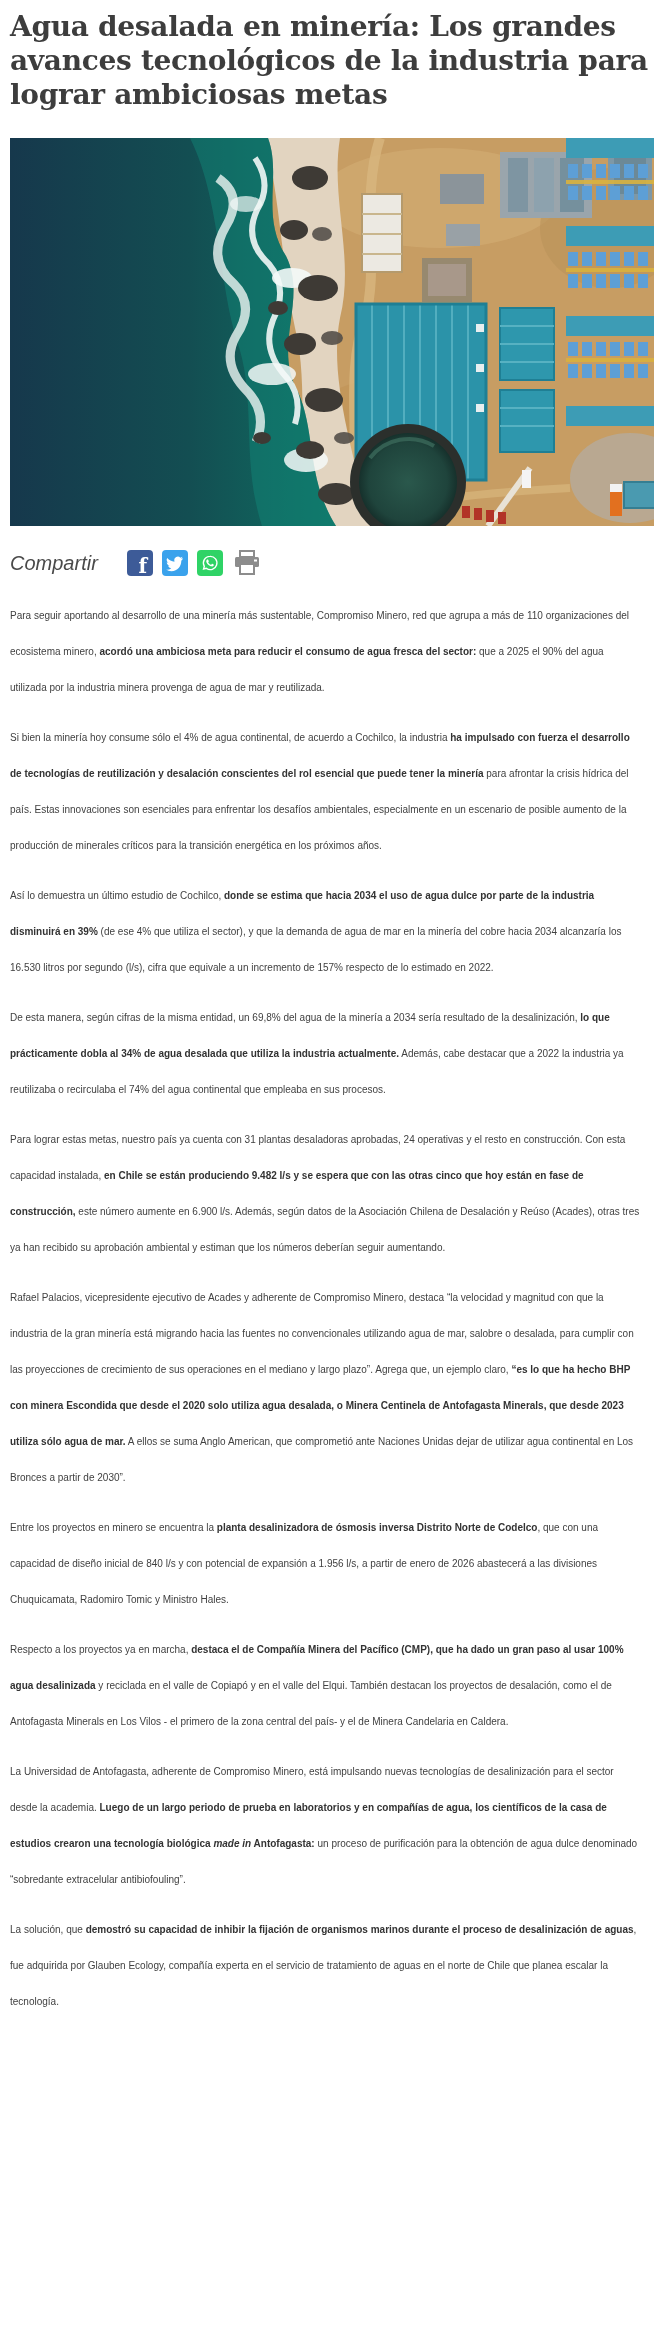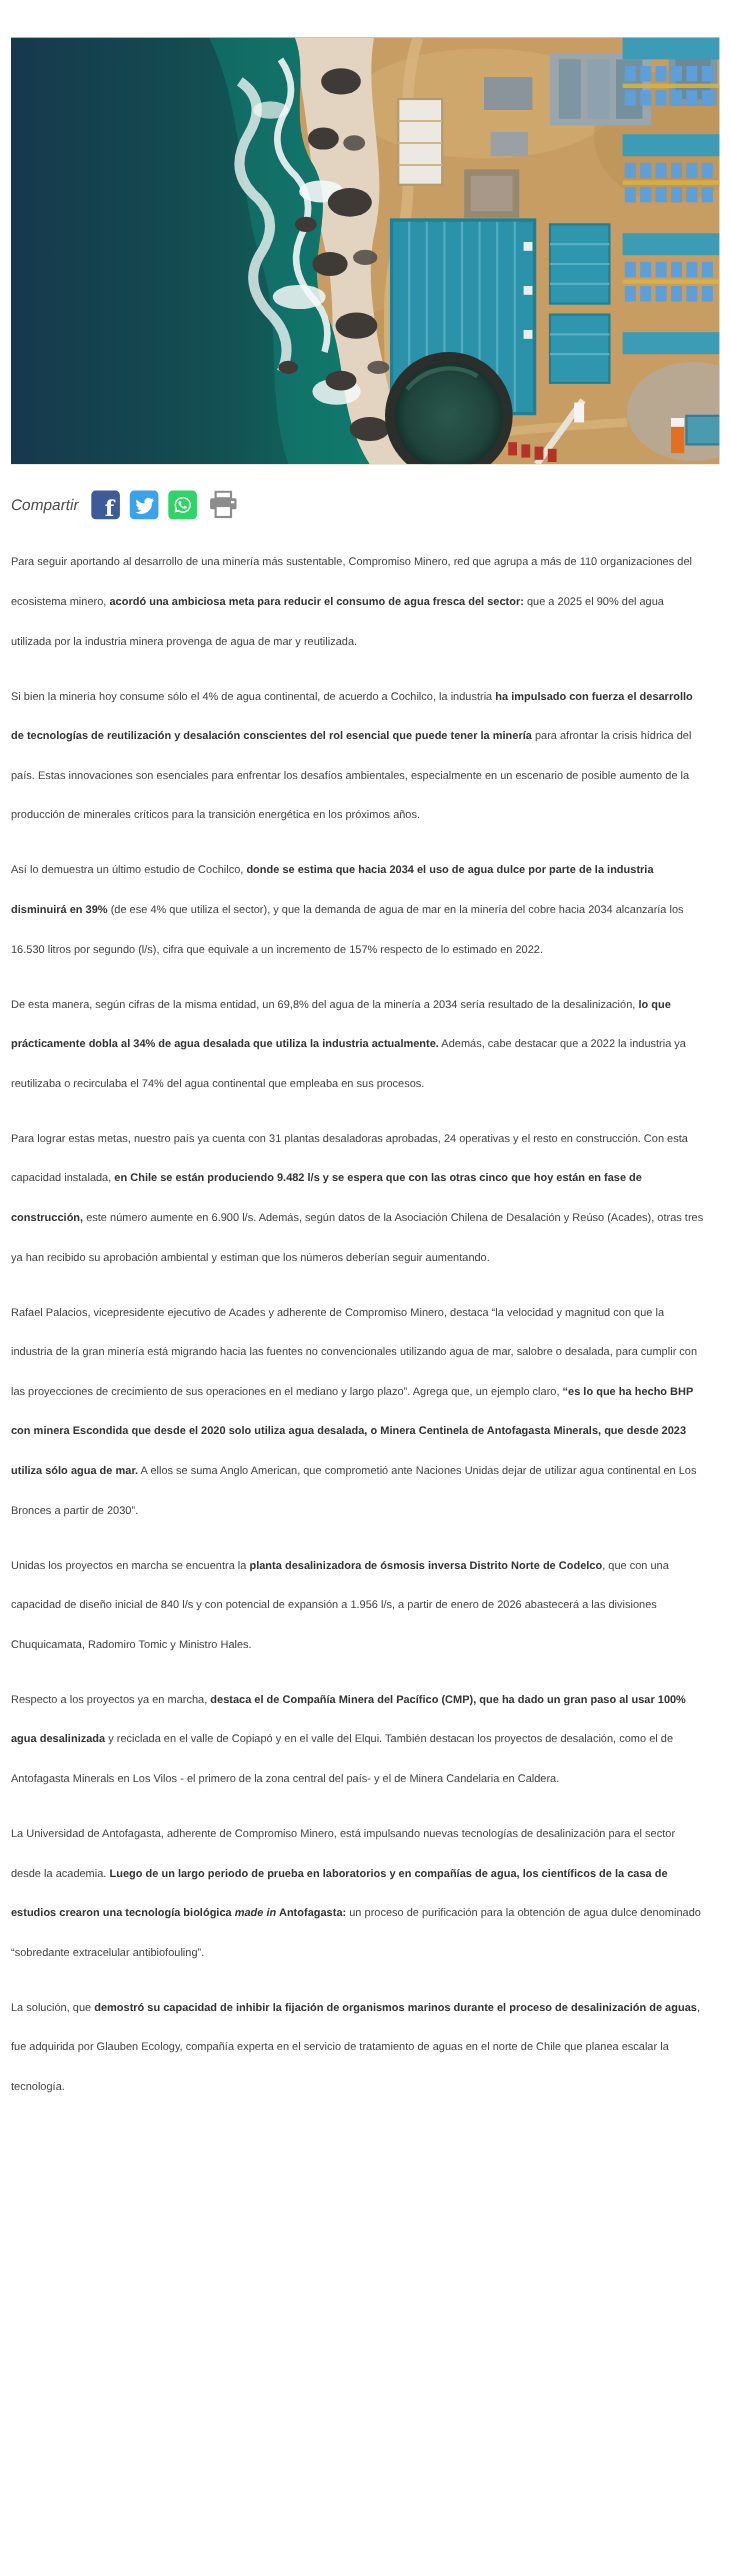--- a/index.html
+++ b/index.html
@@ -23,23 +23,23 @@
     background:#c79d63;
   }
   .hero svg{display:block;width:100%;height:100%;}
 
   .share-row{
     margin-top:24px;
     display:flex;align-items:center;gap:9px;
   }
   .share-label{
     font-style:italic;
-    font-size:14px;
+    font-size:20px;
     color:#4a4a4a;
-    margin-right:3px;
+    margin-right:20px;
   }
   .share-btn{
     width:26px;height:26px;border-radius:4px;
     display:inline-flex;align-items:center;justify-content:center;
     cursor:pointer;
   }
   .share-btn svg{display:block;}
   .fb-f{
     font-family:"DejaVu Serif",serif;
     font-weight:700;color:#ffffff;font-size:20px;line-height:1;
@@ -74,20 +74,21 @@
     margin:24px 0 10px 0;
   }
   .b{font-weight:700;color:#333333;}
   .i{font-style:italic;}
 </style>
 </head>
 <body>
 
 <div class="container">
 
+  <h1 class="article-title">Agua desalada en minería: Los grandes avances tecnológicos de la industria para lograr ambiciosas metas</h1>
 
   <div class="hero">
     <svg viewBox="0 0 644 388" preserveAspectRatio="none">
       <defs>
         <linearGradient id="ocean" x1="0" y1="0" x2="1" y2="0">
           <stop offset="0" stop-color="#16384c"></stop>
           <stop offset="0.55" stop-color="#134e52"></stop>
           <stop offset="1" stop-color="#0f6f62"></stop>
         </linearGradient>
         <radialGradient id="pool" cx="0.5" cy="0.5" r="0.5">
@@ -273,19 +274,19 @@
     </span>
   </div>
 
   <div class="article-body">
       <p class="body-p"><span>Para seguir aportando al desarrollo de una minería más sustentable, Compromiso Minero, red que agrupa a más de 110 organizaciones del ecosistema minero, </span><span class="b">acordó una ambiciosa meta para reducir el consumo de agua fresca del sector:</span><span> que a 2025 el 90% del agua utilizada por la industria minera provenga de agua de mar y reutilizada.</span></p>
       <p class="body-p"><span>Si bien la minería hoy consume sólo el 4% de agua continental, de acuerdo a Cochilco,  la industria </span><span class="b">ha impulsado con fuerza el desarrollo de tecnologías de reutilización y desalación conscientes del rol esencial que puede tener la minería</span><span> para afrontar la crisis hídrica del país. Estas innovaciones son esenciales para enfrentar los desafíos ambientales, especialmente en un escenario de posible aumento de la producción de minerales críticos para la transición energética en los próximos años.</span></p>
       <p class="body-p"><span>Así lo demuestra un último estudio de Cochilco, </span><span class="b">donde se estima que hacia 2034 el uso de agua dulce por parte de la industria disminuirá en 39%</span><span> (de ese 4% que utiliza el sector), y que la demanda de agua de mar en la minería del cobre hacia 2034 alcanzaría los 16.530 litros por segundo (l/s), cifra que equivale a un incremento de 157% respecto de lo estimado en 2022.</span></p>
       <p class="body-p"><span>De esta manera, según cifras de la misma entidad, un 69,8% del agua de la minería a 2034 sería resultado de la desalinización, </span><span class="b">lo que prácticamente dobla al 34% de agua desalada que utiliza la industria actualmente.</span><span> Además, cabe destacar que a 2022 la industria ya reutilizaba o recirculaba el 74% del agua continental que empleaba en sus procesos.</span></p>
       <p class="body-p"><span>Para lograr estas metas, nuestro país ya cuenta con 31 plantas desaladoras aprobadas, 24 operativas y el resto en construcción. Con esta capacidad instalada, </span><span class="b">en Chile se están produciendo 9.482 l/s y se espera que con las otras cinco que hoy están en fase de construcción,</span><span> este número aumente en 6.900 l/s. Además, según datos de la Asociación Chilena de Desalación y Reúso (Acades), otras tres ya han recibido su aprobación ambiental y estiman que los números deberían seguir aumentando.</span></p>
       <p class="body-p"><span>Rafael Palacios, vicepresidente ejecutivo de Acades y adherente de Compromiso Minero, destaca “la velocidad y magnitud con que la industria de la gran minería está migrando hacia las fuentes no convencionales utilizando agua de mar, salobre o desalada, para cumplir con las proyecciones de crecimiento de sus operaciones en el mediano y largo plazo”. Agrega que, un ejemplo claro, </span><span class="b">“es lo que ha hecho BHP con minera Escondida que desde el 2020 solo utiliza agua desalada, o Minera Centinela de Antofagasta Minerals, que desde 2023 utiliza sólo agua de mar.</span><span> A ellos se suma Anglo American, que comprometió ante Naciones Unidas dejar de utilizar agua continental en Los Bronces a partir de 2030”.</span></p>
-      <p class="body-p"><span>Unidas los proyectos en marcha se encuentra la </span><span class="b">planta desalinizadora de ósmosis inversa Distrito Norte de Codelco</span><span>, que con una capacidad de diseño inicial de 840 l/s y con potencial de expansión a 1.956 l/s, a partir de enero de 2026 abastecerá a las divisiones Chuquicamata, Radomiro Tomic y Ministro Hales.</span></p>
+      <p class="body-p"><span>Entre los proyectos en minero se encuentra la </span><span class="b">planta desalinizadora de ósmosis inversa Distrito Norte de Codelco</span><span>, que con una capacidad de diseño inicial de 840 l/s y con potencial de expansión a 1.956 l/s, a partir de enero de 2026 abastecerá a las divisiones Chuquicamata, Radomiro Tomic y Ministro Hales.</span></p>
       <p class="body-p"><span>Respecto a los proyectos ya en marcha, </span><span class="b">destaca el de Compañía Minera del Pacífico (CMP), que ha dado un gran paso al usar 100% agua desalinizada</span><span> y reciclada en el valle de Copiapó y en el valle del Elqui. También destacan los proyectos de desalación, como el de Antofagasta Minerals en Los Vilos - el primero de la zona central del país- y el de Minera Candelaria en Caldera.</span></p>
       <p class="body-p"><span>La Universidad de Antofagasta, adherente de Compromiso Minero, está impulsando nuevas tecnologías de desalinización para el sector desde la academia. </span><span class="b">Luego de un largo periodo de prueba en laboratorios y en compañías de agua, los científicos de la casa de estudios crearon una tecnología biológica </span><span class="b i">made in</span><span class="b"> Antofagasta:</span><span> un proceso de purificación para la obtención de agua dulce denominado “sobredante extracelular antibiofouling”.</span></p>
       <p class="body-p"><span>La solución, que </span><span class="b">demostró su capacidad de inhibir la fijación de organismos marinos durante el proceso de desalinización de aguas</span><span>, fue adquirida por Glauben Ecology, compañía experta en el servicio de tratamiento de aguas en el norte de Chile que planea escalar la tecnología.</span></p>
     </div>
 
 </div>
 
 </body></html>

